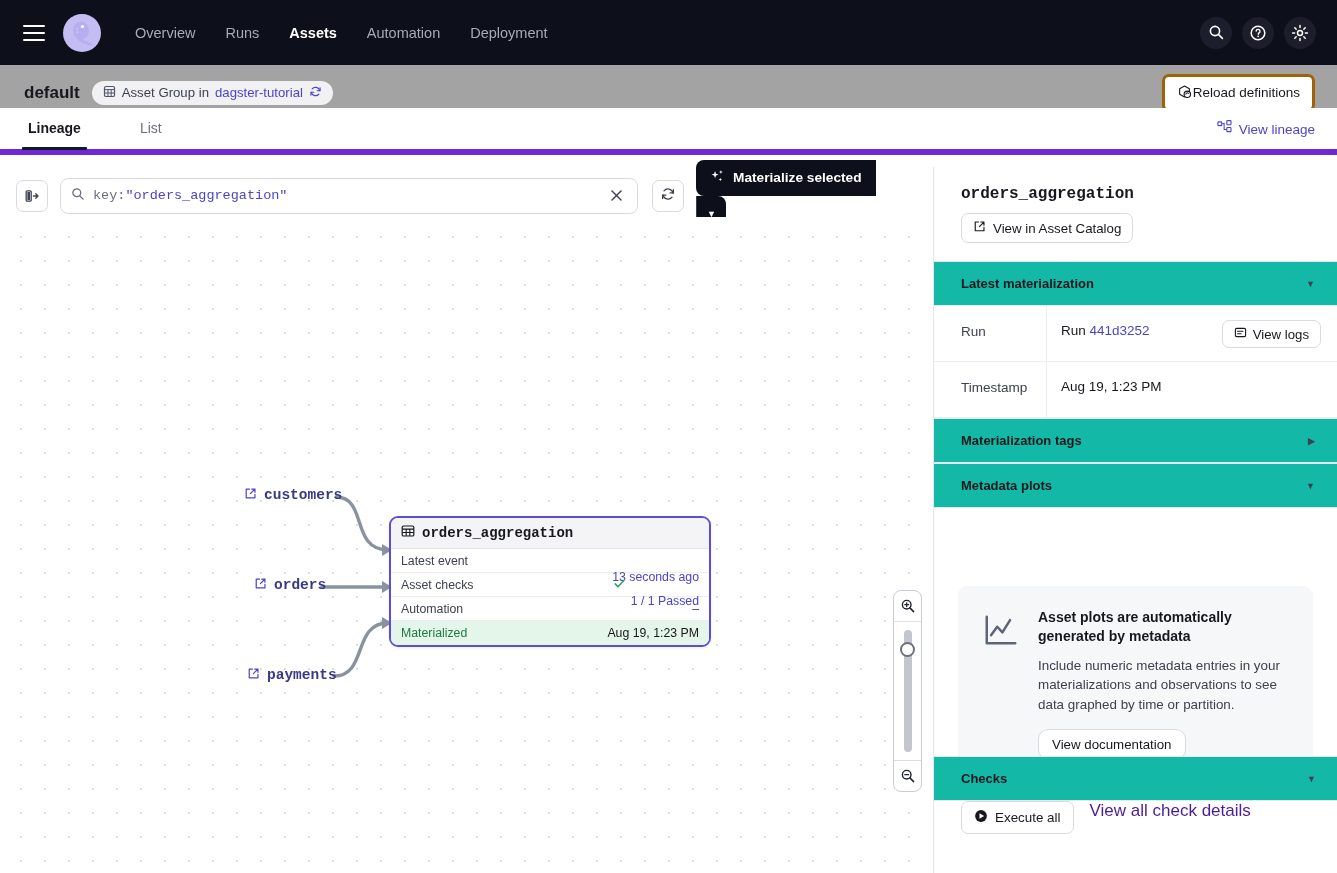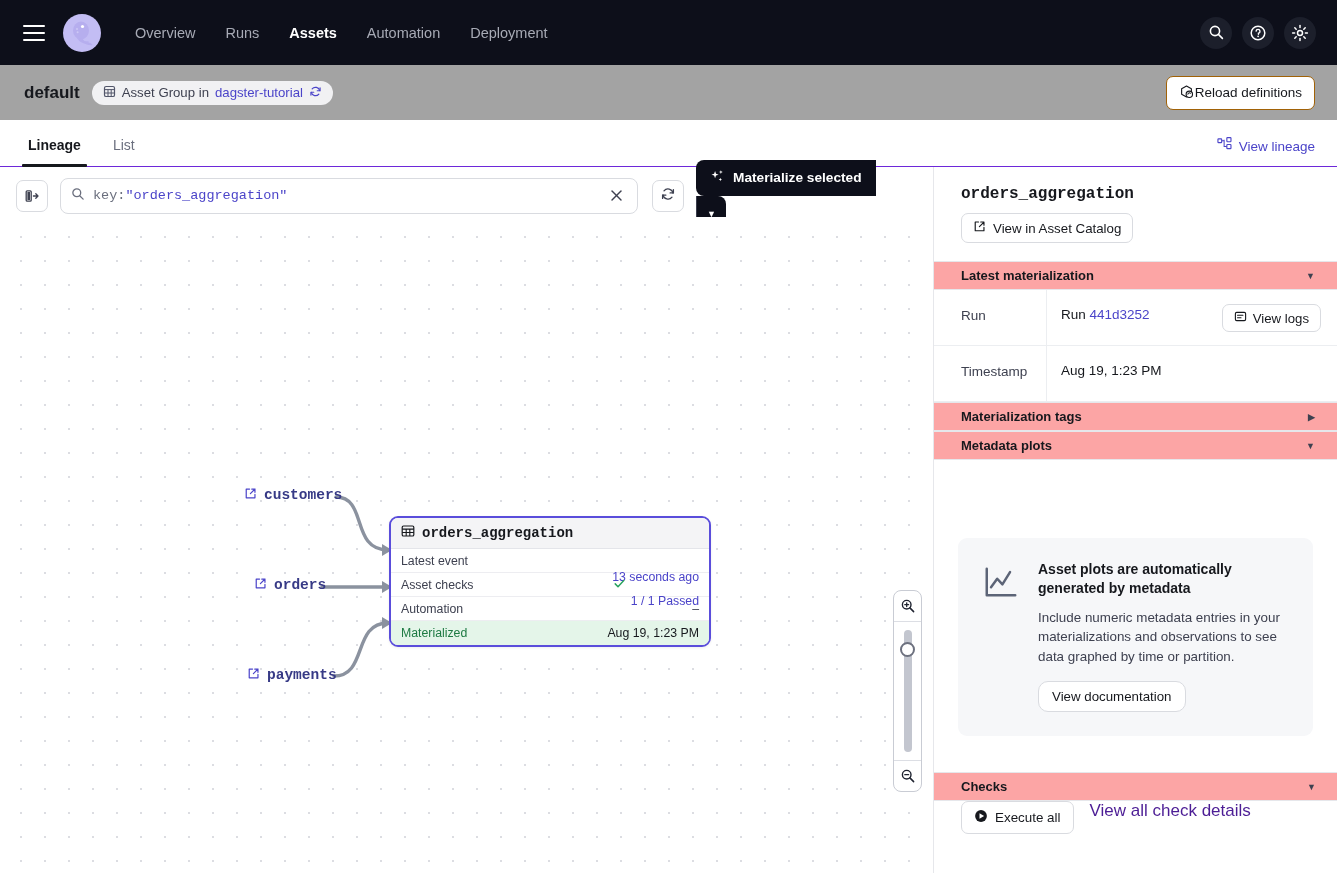--- a/index.html
+++ b/index.html
@@ -49,35 +49,35 @@
   .crumb-title { font-size: 17px; font-weight: bold; margin-left: 24px; color: #16181d; }
   .group-chip {
     display: flex; align-items: center; gap: 6px;
     background: #f1f1f3; border-radius: 14px; padding: 4px 11px;
     font-size: 13.2px; color: #3e4150; margin-left: 12px; cursor: pointer;
   }
   .group-chip a { color: #4b44c9; text-decoration: none; }
   .reload-btn {
     margin-left: auto; margin-right: 22px;
     display: flex; align-items: center; gap: 1px;
-    border: 1px solid #a16207; border-radius: 7px;
+    border: 3px solid #a16207; border-radius: 7px;
     padding: 7px 12px; font-size: 13.5px; color: #16181d;
     background: #fff; cursor: pointer;
   }
 
   
   .tabrow {
-    position: absolute; top: 120px; left: 0; width: 1337px; height: 47px;
-    border-bottom: 1px solid #6d28d9; display: flex; align-items: flex-end; background: #fff;
+    position: absolute; top: 108px; left: 0; width: 1337px; height: 47px;
+    border-bottom: 6px solid #6d28d9; display: flex; align-items: flex-end; background: #fff;
   }
   .tab {
     font-size: 14px; color: #6b6f7e; padding: 0 4px 13px 4px; margin-left: 24px;
     cursor: pointer; position: relative;
   }
-  .tab + .tab { margin-left: 24px; }
+  .tab + .tab { margin-left: 51px; }
   .tab.active { color: #16181d; font-weight: bold; }
   .tab.active::after {
     content: ''; position: absolute; left: -2px; right: -2px; bottom: -1px;
     height: 3px; background: #16181d; border-radius: 1px;
   }
   .viewlineage {
     margin-left: auto; margin-right: 22px; margin-bottom: 11px;
     display: flex; align-items: center; gap: 7px;
     color: #4b44c9; font-size: 13.5px; cursor: pointer;
   }
@@ -181,21 +181,21 @@
     position: absolute; top: 167px; left: 933px; width: 404px; height: 706px;
     background: #fff; border-left: 1px solid #e6e7eb; overflow: hidden;
   }
   .rp-title { font-family: "Liberation Mono", monospace; font-weight: bold; font-size: 16px; margin: 18px 0 0 27px; }
   .catalog-btn {
     display: inline-flex; align-items: center; gap: 7px; margin: 10px 0 0 27px;
     border: 1px solid #d9dbe0; border-radius: 7px; padding: 6px 11px;
     font-size: 13.3px; color: #16181d; background: #fff; cursor: pointer;
   }
   .sec-head {
-    height: 29px; background: #fca5a5; border-top: 1px solid #e6e7eb; border-bottom: 1px solid #e6e7eb;
+    height: 45px; background: #14b8a6; border-top: 1px solid #e6e7eb; border-bottom: 1px solid #e6e7eb;
     display: flex; align-items: center; padding: 0 22px 0 27px;
     font-size: 13px; font-weight: bold; color: #16181d; cursor: pointer;
   }
   .sec-head .caret { margin-left: auto; font-size: 9px; color: #3e4150; }
   .kvrow { display: flex; min-height: 56px; border-bottom: 1px solid #eceef1; }
   .kvrow:last-of-type { border-bottom: none; }
   .kv-k {
     width: 113px; flex: 0 0 113px; padding: 18px 0 0 27px; font-size: 13.5px; color: #3e4150;
     border-right: 1px solid #eceef1;
   }

